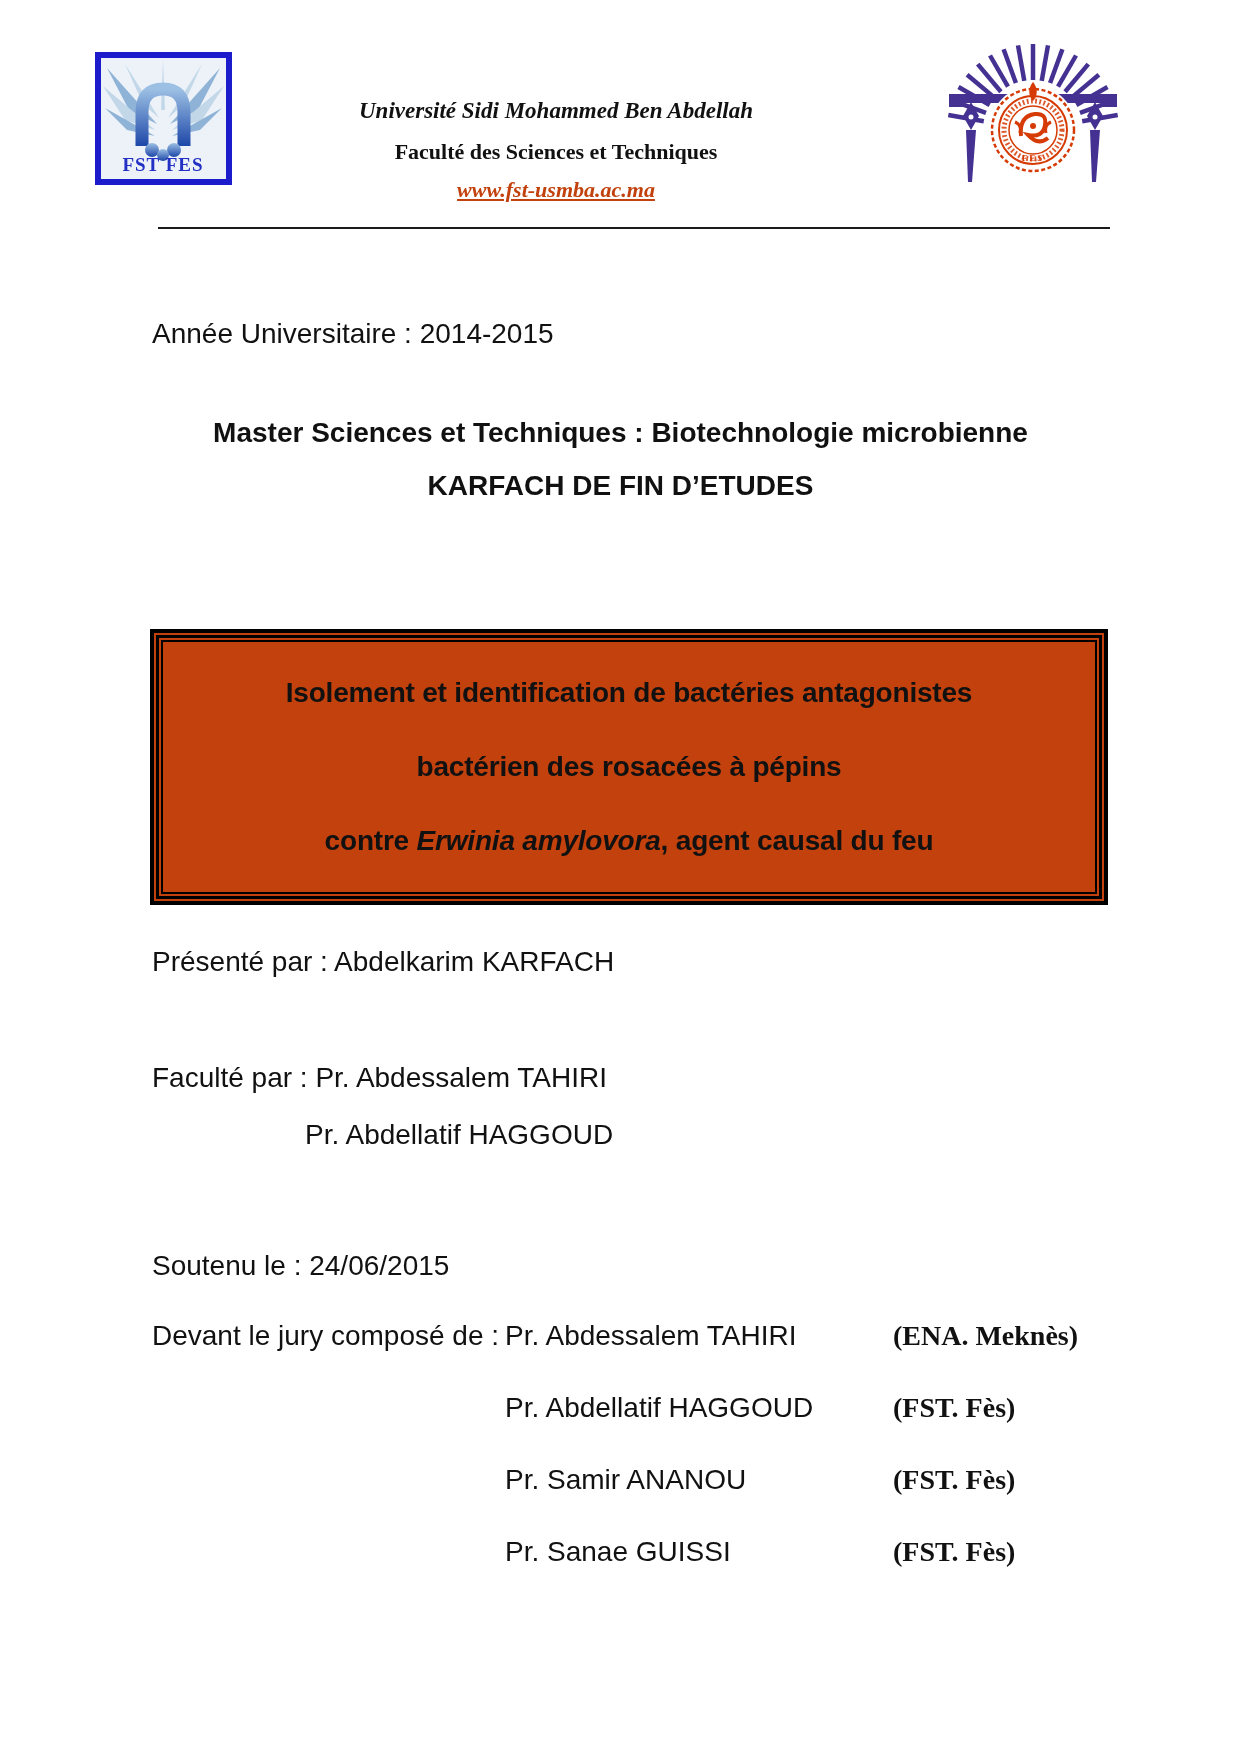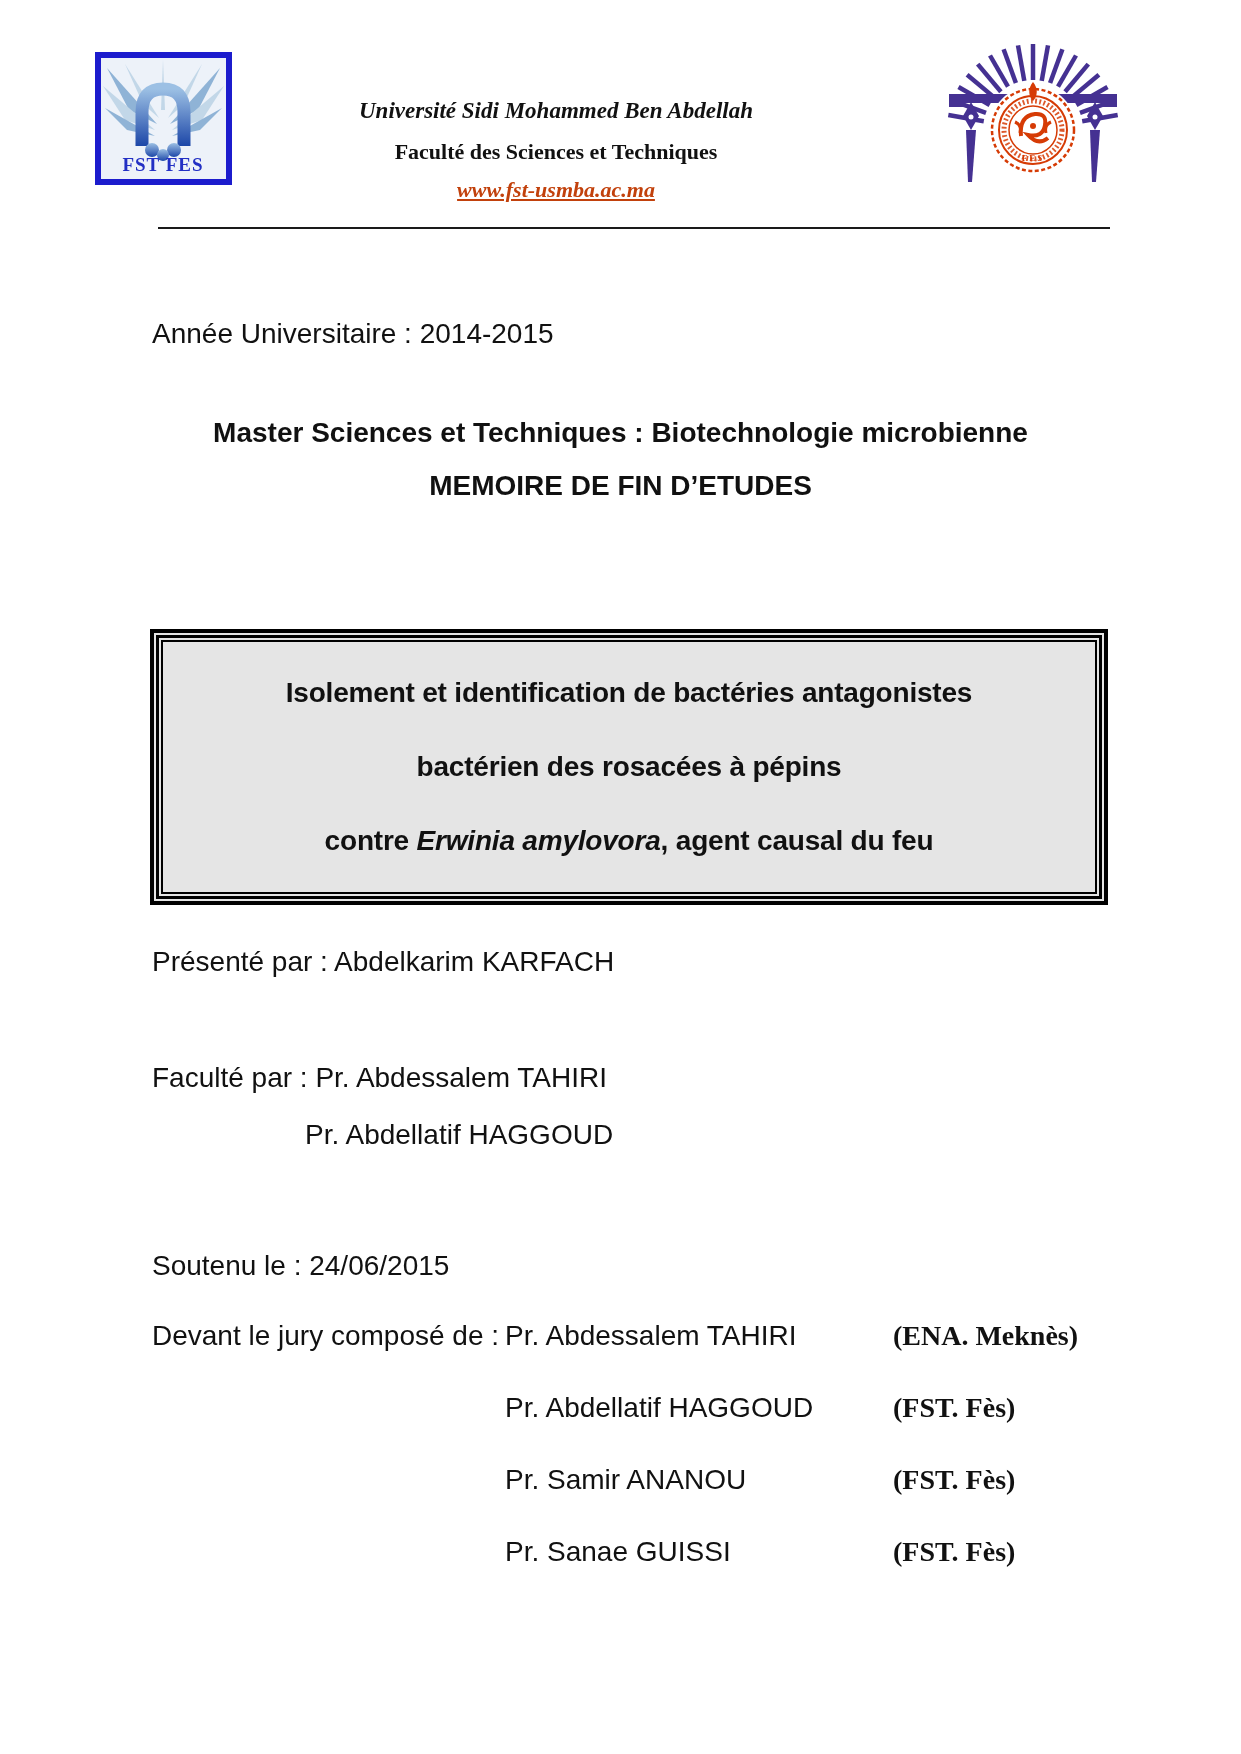--- a/index.html
+++ b/index.html
@@ -35,21 +35,21 @@
     position:absolute; left:158px; top:227px; width:952px; height:2px;
     background:#1a1a1a;
   }
 
   
   .annee    { position:absolute; left:152px; top:318px; font-size:28px; }
   .master   { position:absolute; left:0; top:417px; width:100%; text-align:center; font-size:28px; font-weight:bold; }
   .memoire  { position:absolute; left:0; top:470px; width:100%; text-align:center; font-size:28px; font-weight:bold; }
 
   
-  .title-box { position:absolute; left:150px; top:629px; width:958px; border:4px solid #000; background:#e5e5e5; }
+  .title-box { position:absolute; left:150px; top:629px; width:958px; border:4px solid #000; background:#c2410c; }
   .title-b2  { border:3px solid #000; margin:2px; }
   .title-b3  { border:2px solid #000; margin:2px; padding:14px 8px; text-align:center; }
   .title-line { font-size:28px; font-weight:bold; line-height:74px; letter-spacing:-0.2px; }
   .title-italic { font-style:italic; }
 
   
   .presente  { position:absolute; left:152px; top:946px;  font-size:28px; }
   .encadre1  { position:absolute; left:152px; top:1062px; font-size:28px; }
   .encadre2  { position:absolute; left:305px; top:1119px; font-size:28px; }
   .soutenu   { position:absolute; left:152px; top:1250px; font-size:28px; }
@@ -155,21 +155,21 @@
 
   <div class="header-center">
     <div class="header-university">Université Sidi Mohammed Ben Abdellah</div>
     <div class="header-faculty">Faculté des Sciences et Techniques</div>
     <a href="#" class="header-link">www.fst-usmba.ac.ma</a>
   </div>
   <div class="header-rule"></div>
 
   <div class="annee">Année Universitaire : 2014-2015</div>
   <div class="master">Master Sciences et Techniques : Biotechnologie microbienne</div>
-  <div class="memoire">MEMOIRE DE FIN D’ETUDES</div>
+  <div class="memoire">KARFACH DE FIN D’ETUDES</div>
 
   <div class="title-box">
     <div class="title-b2">
       <div class="title-b3">
         <div class="title-line">Isolement et identification de bactéries antagonistes</div>
         <div class="title-line">bactérien des rosacées à pépins</div>
         <div class="title-line"><span>contre </span><span class="title-italic">Erwinia amylovora</span><span>, agent causal du feu</span></div>
       </div>
     </div>
   </div>

